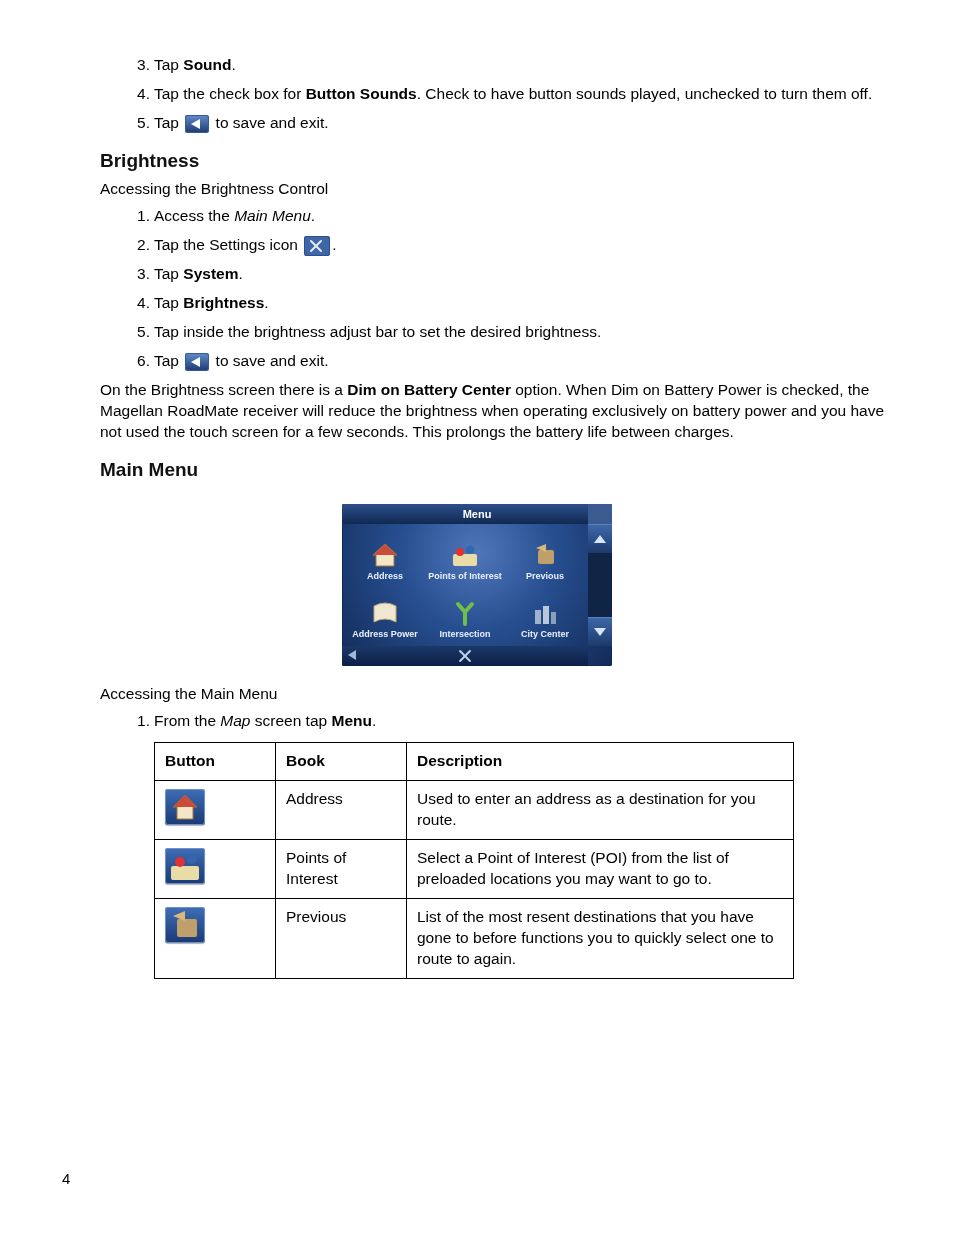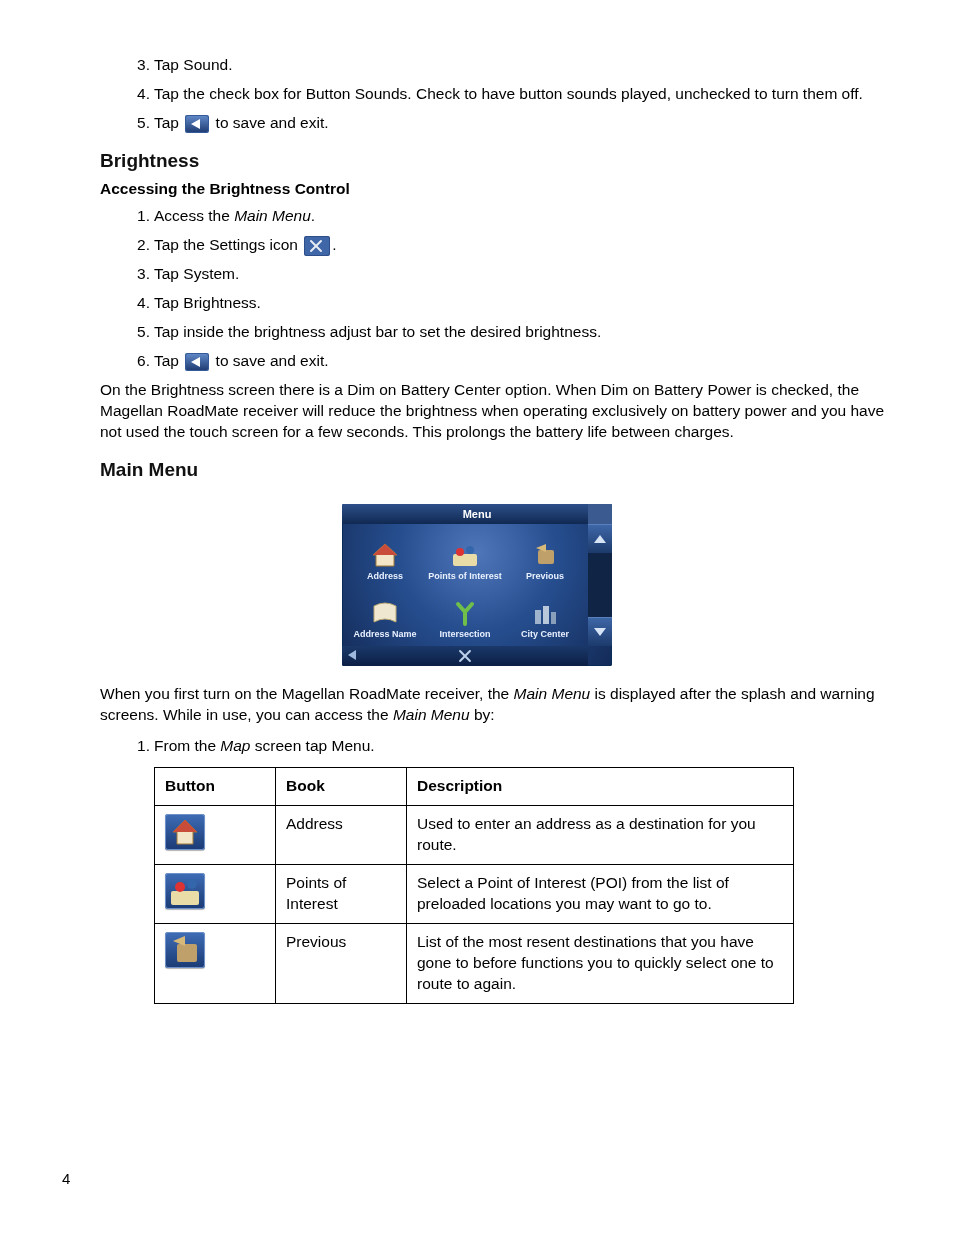--- a/index.html
+++ b/index.html
@@ -41,28 +41,28 @@
     top: 0;
     width: 20px;
     text-align: right;
   }
   h2 {
     font-size: 19px;
     margin: 14px 0 6px 0;
     color: #111;
   }
   .sub-b {
-    font-weight: bold;
+    font-weight: normal;
     margin: 0 0 6px 0;
   }
   p.body {
     margin: 6px 0 10px 0;
     padding-left: 40px;
   }
-  b { font-weight: normal; }
+  b { font-weight: bold; }
   i { font-style: italic; }
 
   
   .back-icon {
     display: inline-block;
     width: 24px;
     height: 18px;
     vertical-align: middle;
     margin: 0 2px;
   }
@@ -279,21 +279,21 @@
               </svg>
             </div>
             <div>Previous</div>
           </div>
           <div class="menu-cell">
             <div class="ic">
               <svg viewBox="0 0 30 26" width="30" height="26">
                 <path d="M4 6 Q15 0 26 6 L26 22 Q15 16 4 22 Z" fill="#efe7d0" stroke="#b9a874"></path>
               </svg>
             </div>
-            <div>Address Name</div>
+            <div>Address Power</div>
           </div>
           <div class="menu-cell">
             <div class="ic">
               <svg viewBox="0 0 30 26" width="30" height="26">
                 <path d="M15 24 L15 12 L8 4 M15 12 L22 4" stroke="#6fbf4a" stroke-width="4" fill="none" stroke-linecap="round"></path>
               </svg>
             </div>
             <div>Intersection</div>
           </div>
           <div class="menu-cell">
@@ -316,21 +316,21 @@
             <div class="tri-dn"></div>
           </div>
       </div>
       <div class="menu-bottom">
         <div class="menu-back-tri"></div>
         <span class="wrench-cross"></span>
       </div>
     </div>
   </div>
 
-  <p class="body" id="mm-para1">When you first turn on the Magellan RoadMate receiver, the <i>Main Menu</i> is displayed after the splash and warning screens. While in use, you can access the <i>Main Menu</i> by:</p>
+  <div class="sub-b" style="padding-left:40px;">Accessing the Main Menu</div>
   <ol class="ol-top" id="mm-list1">
       <li><span class="num">1.</span>From the <i>Map</i> screen tap <b>Menu</b>.</li>
     </ol>
 
 
   <div class="btable-wrap">
     <table class="btable">
       <thead>
         <tr>
           <th>Button</th>

